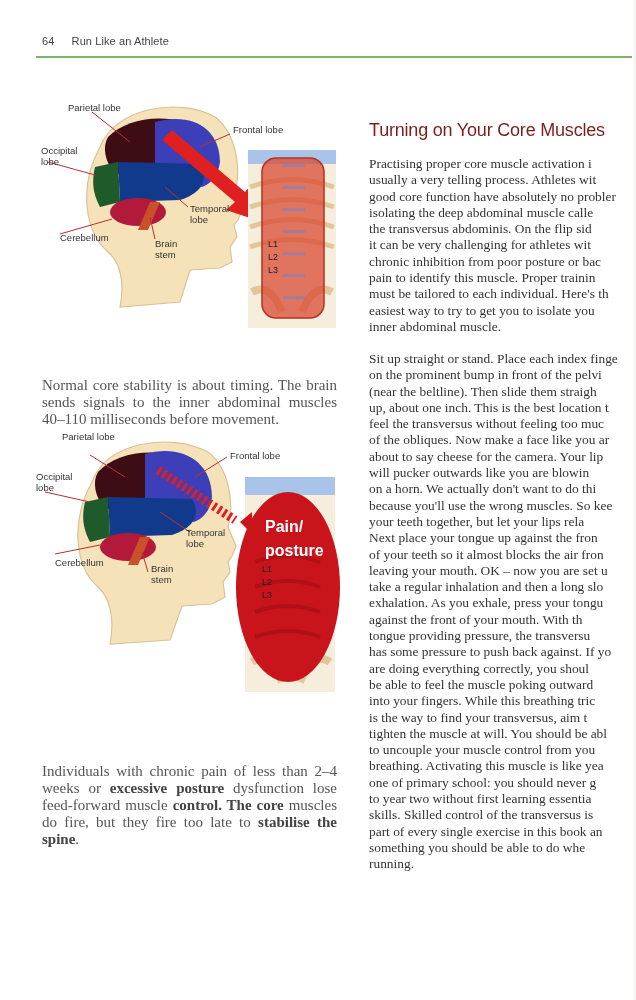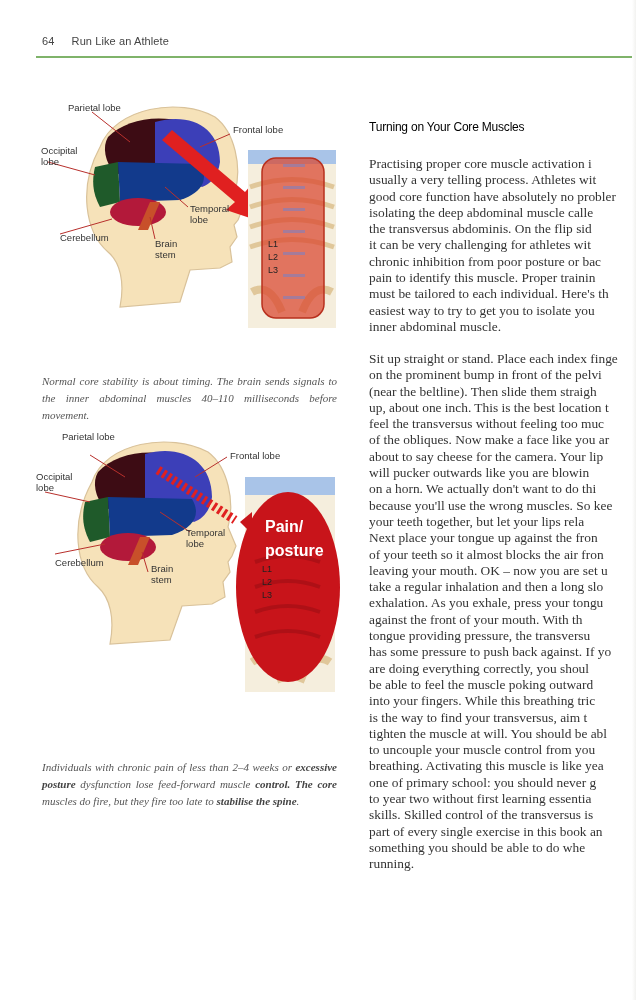--- a/index.html
+++ b/index.html
@@ -16,29 +16,29 @@
     position:absolute; left:36px; top:56px; width:600px; height:2px;
     background:#7fb36a;
   }
   .figure { position:absolute; left:30px; width:320px; }
   .fig1 { top:92px; height:240px; }
   .fig2 { top:422px; height:275px; }
   .figure svg { display:block; }
   .lbl { font-family:"Liberation Sans", sans-serif; font-size:9.5px; fill:#333; }
   .lbl-small { font-family:"Liberation Sans", sans-serif; font-size:9px; fill:#222; }
   .caption {
-    position:absolute; left:42px; width:295px; font-style:italic; font-size:11px;
+    position:absolute; left:42px; width:295px; font-size:15px;
     line-height:17px; color:#555; text-align:justify;
   }
   .cap1 { top:362px; }
   .cap2 { top:748px; }
   .caption b { font-weight:bold; color:#444; }
   .section-title {
     position:absolute; left:369px; top:120px; font-family:"Liberation Sans", sans-serif;
-    font-size:12px; color:#000000; white-space:nowrap; letter-spacing:-0.2px;
+    font-size:18px; color:#7f1d1d; white-space:nowrap; letter-spacing:-0.2px;
   }
   .body-col {
     position:absolute; left:369px; width:285px; font-size:13.4px; line-height:16.3px;
     color:#333; text-align:justify; white-space:normal;
   }
   .para1 { top:156px; }
   .para2 { top:351px; }
   .body-col .ln { display:block; white-space:nowrap; overflow:hidden; }
   .page-edge {
     position:absolute; right:0; top:0; width:4px; height:1000px;

